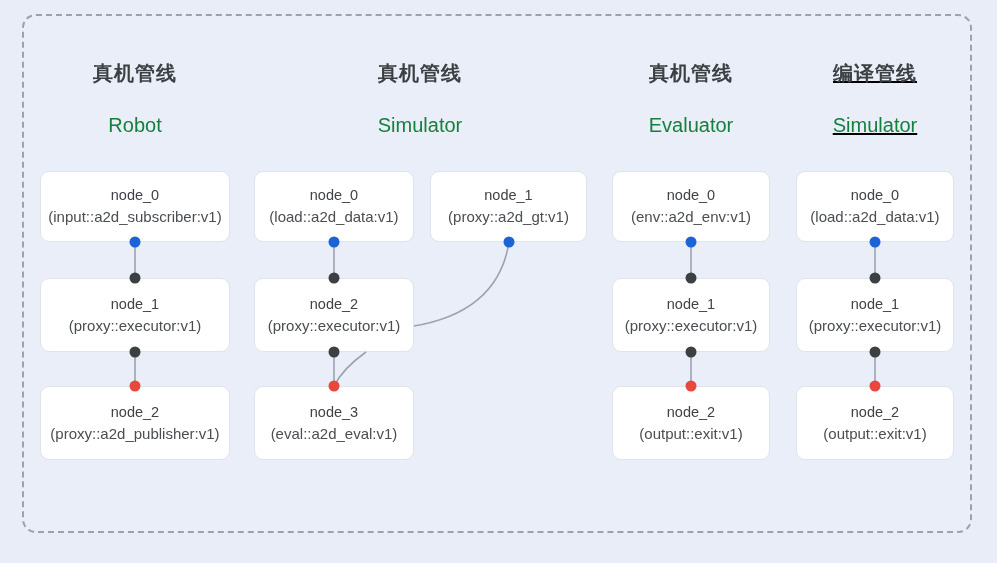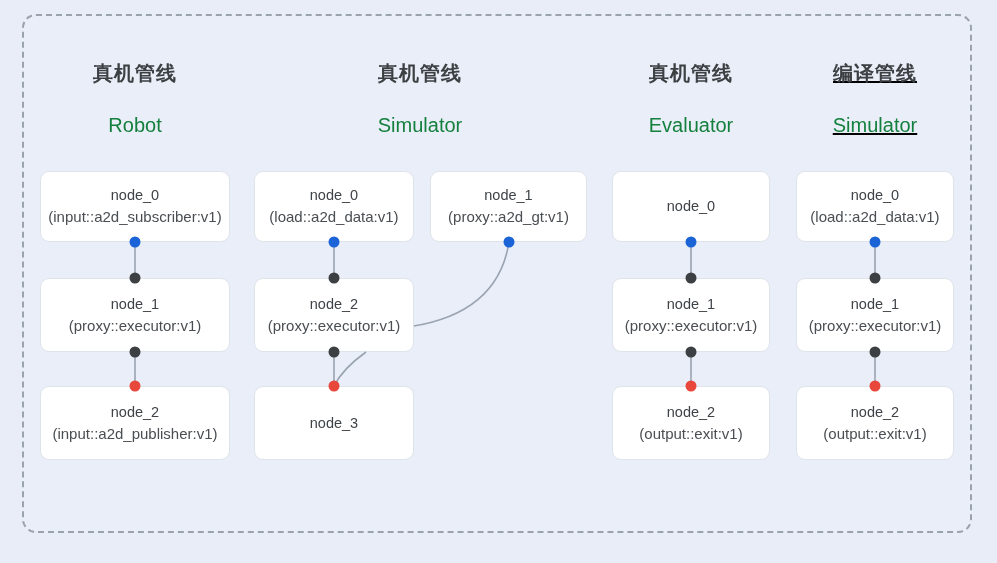--- a/index.html
+++ b/index.html
@@ -164,41 +164,43 @@
     <div class="node-card" style="left:40px; top:171px; width:190px; height:71px;">
       <div class="node-id">node_0</div>
       <div class="node-type">(input::a2d_subscriber:v1)</div>
     </div>
     <div class="node-card" style="left:40px; top:278px; width:190px; height:74px;">
       <div class="node-id">node_1</div>
       <div class="node-type">(proxy::executor:v1)</div>
     </div>
     <div class="node-card" style="left:40px; top:386px; width:190px; height:74px;">
       <div class="node-id">node_2</div>
-      <div class="node-type">(input::a2d_publisher:v1)</div>
+      <div class="node-type">(proxy::a2d_publisher:v1)</div>
     </div>
 
     <div class="node-card" style="left:254px; top:171px; width:160px; height:71px;">
       <div class="node-id">node_0</div>
       <div class="node-type">(load::a2d_data:v1)</div>
     </div>
     <div class="node-card" style="left:430px; top:171px; width:157px; height:71px;">
       <div class="node-id">node_1</div>
       <div class="node-type">(proxy::a2d_gt:v1)</div>
     </div>
     <div class="node-card" style="left:254px; top:278px; width:160px; height:74px;">
       <div class="node-id">node_2</div>
       <div class="node-type">(proxy::executor:v1)</div>
     </div>
     <div class="node-card" style="left:254px; top:386px; width:160px; height:74px;">
       <div class="node-id">node_3</div>
+      <div class="node-type">(eval::a2d_eval:v1)</div>
     </div>
 
     <div class="node-card" style="left:612px; top:171px; width:158px; height:71px;">
       <div class="node-id">node_0</div>
+      <div class="node-type">(env::a2d_env:v1)</div>
     </div>
     <div class="node-card" style="left:612px; top:278px; width:158px; height:74px;">
       <div class="node-id">node_1</div>
       <div class="node-type">(proxy::executor:v1)</div>
     </div>
     <div class="node-card" style="left:612px; top:386px; width:158px; height:74px;">
       <div class="node-id">node_2</div>
       <div class="node-type">(output::exit:v1)</div>
     </div>
 

